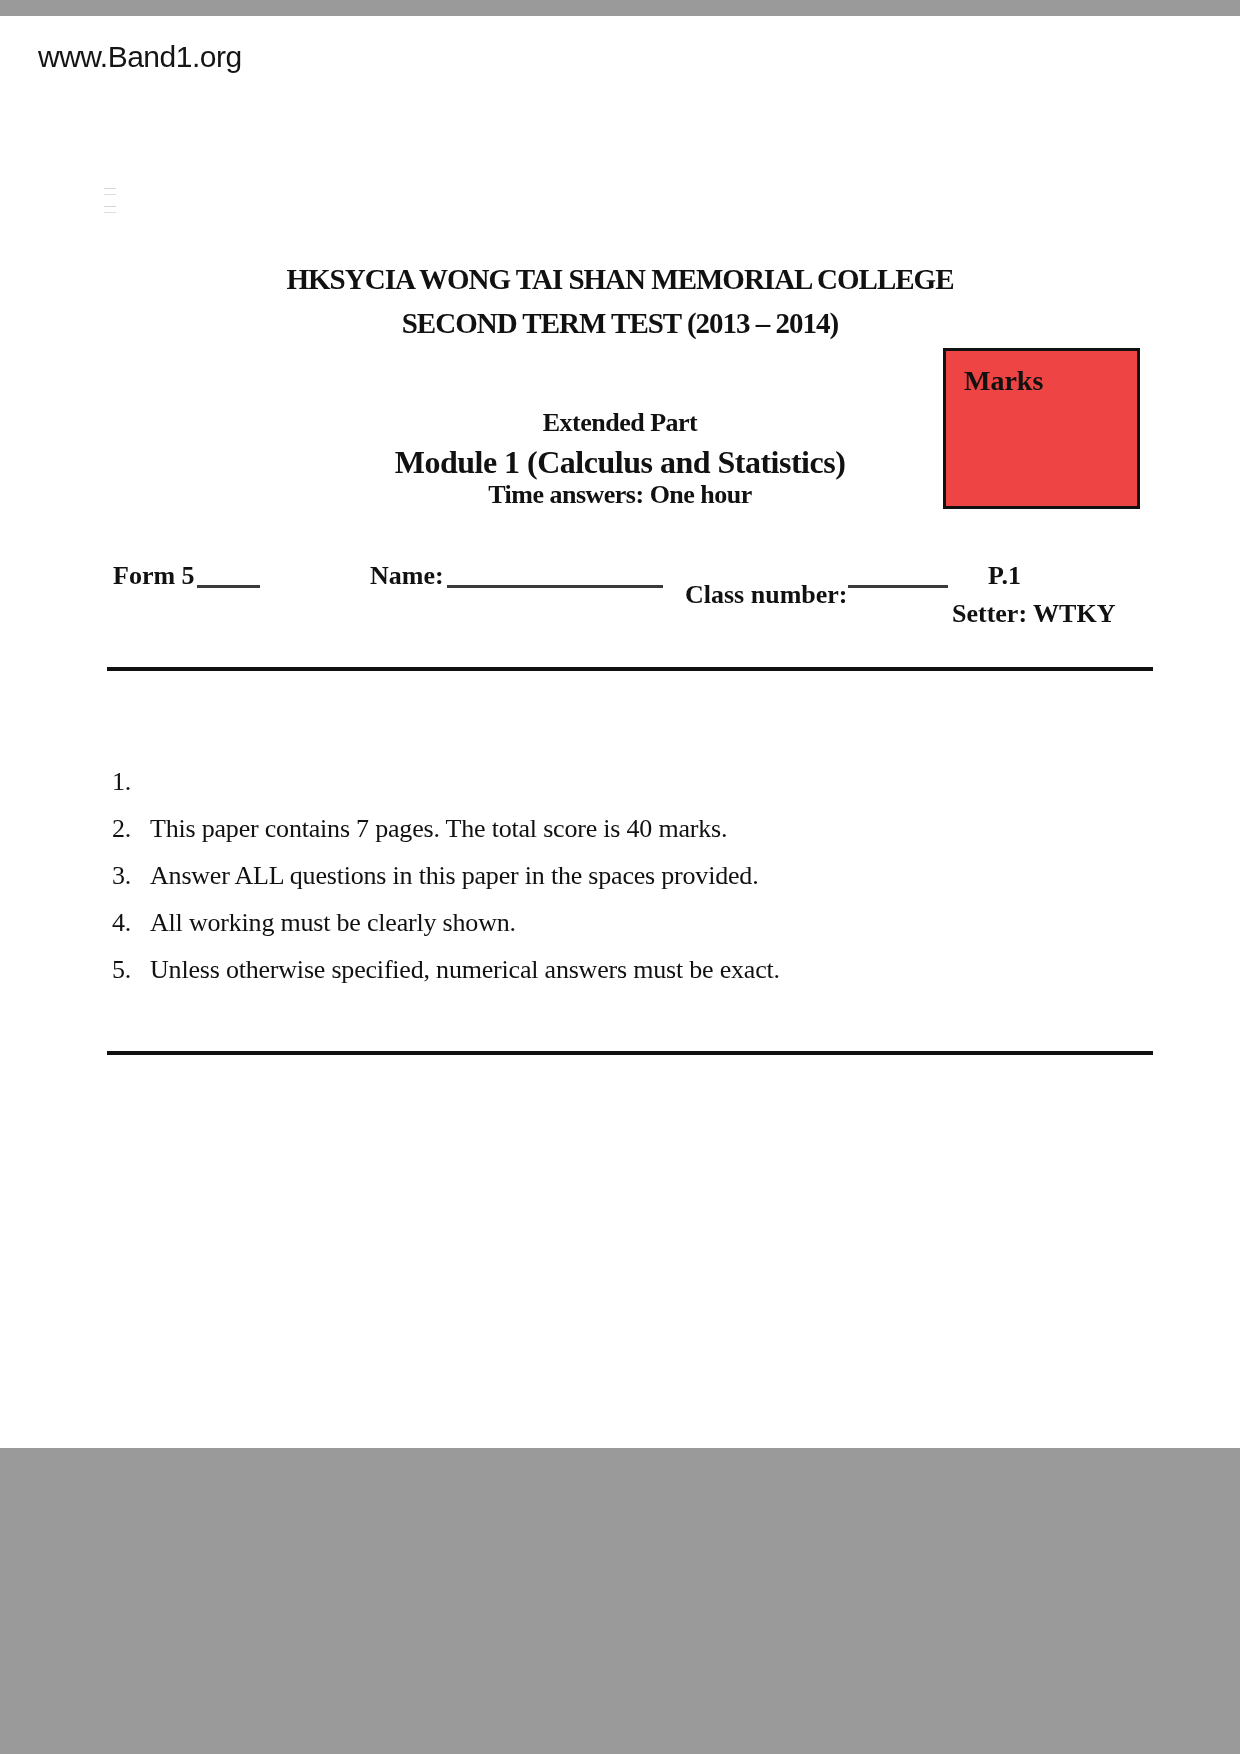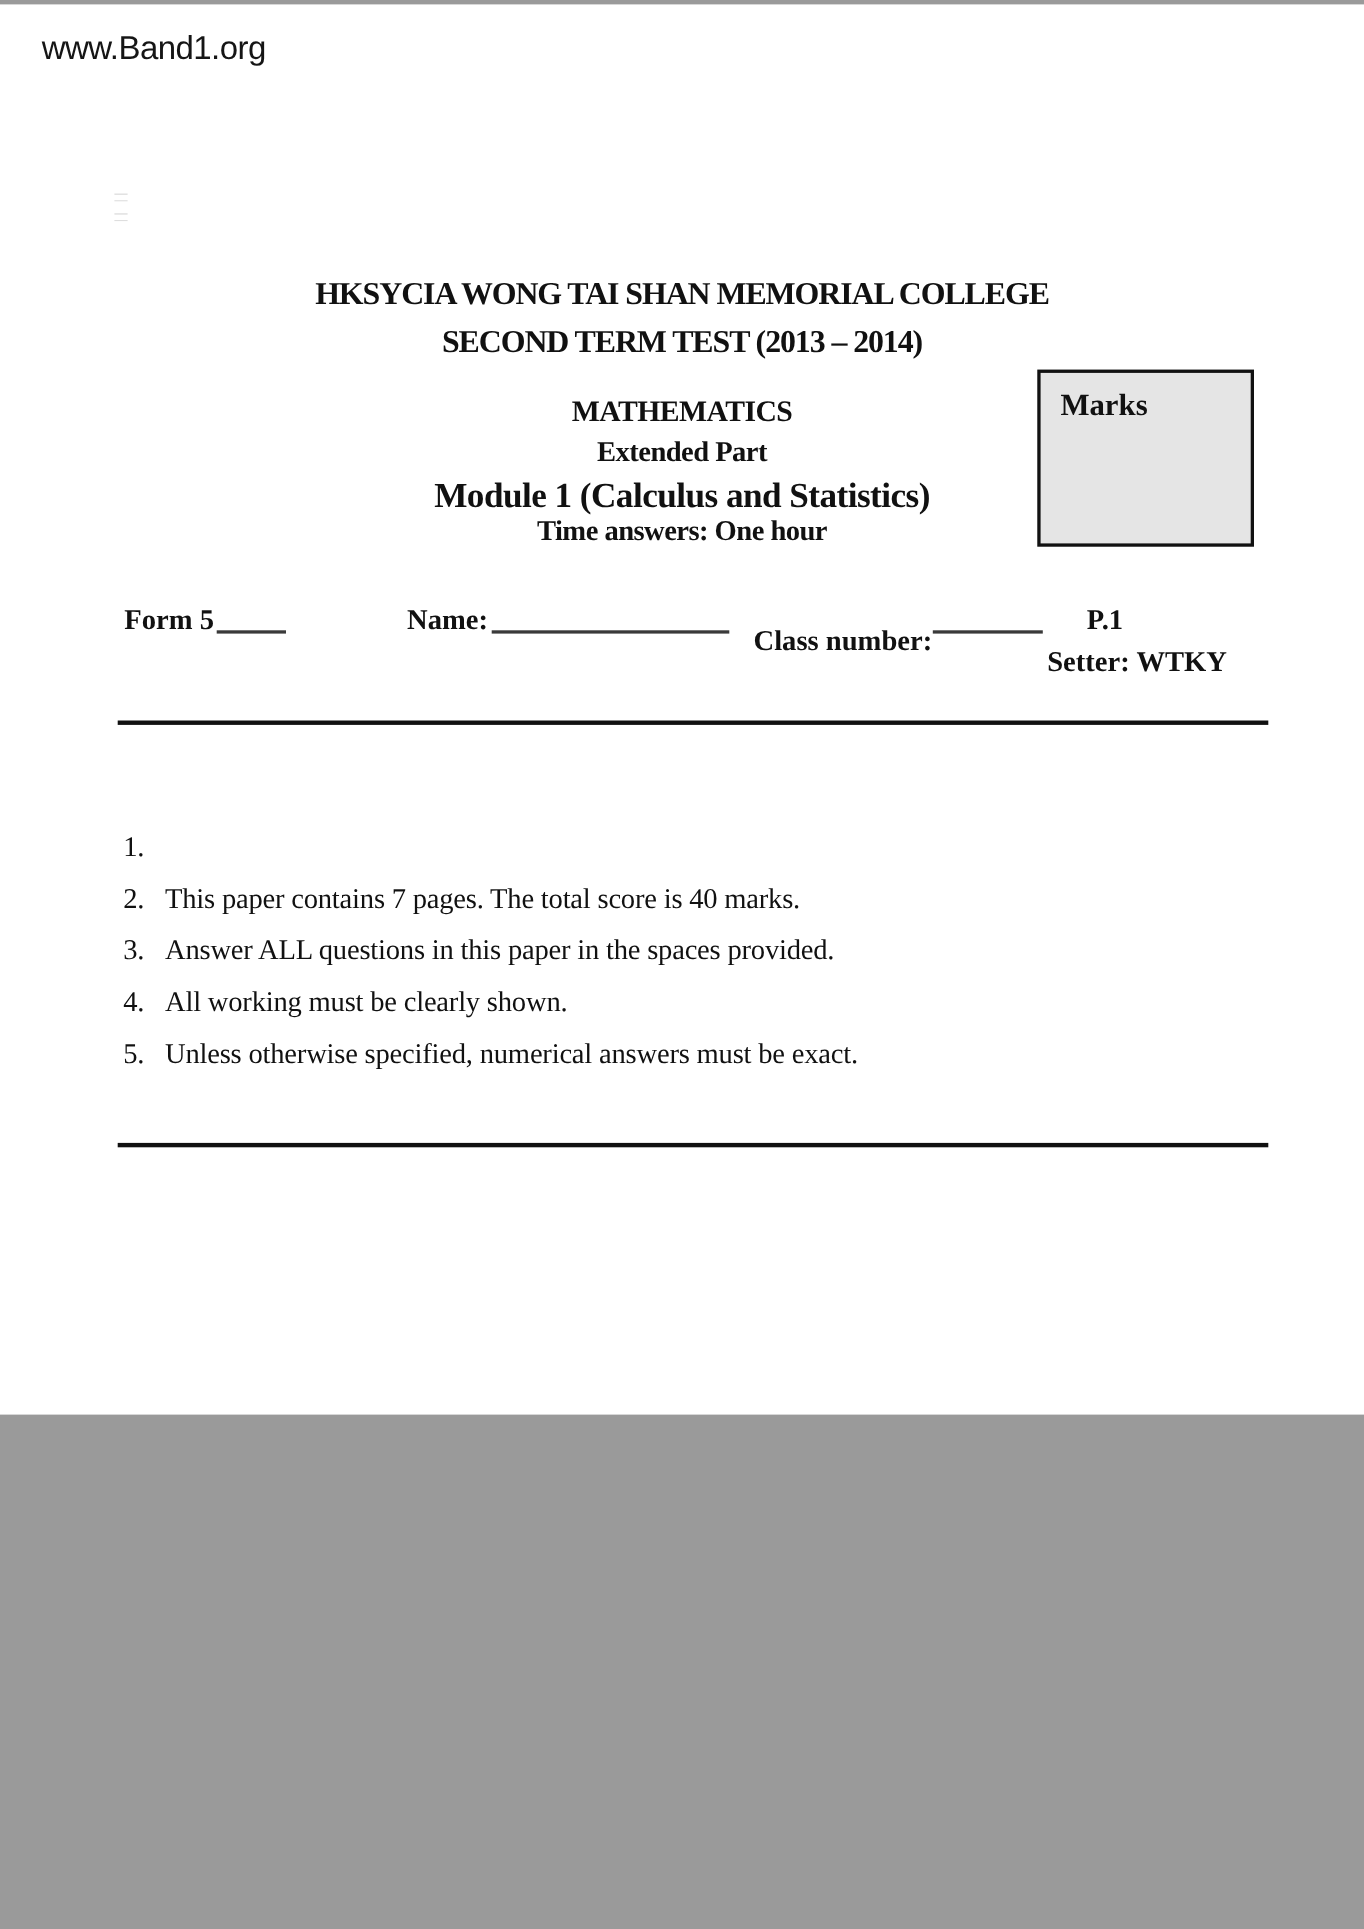--- a/index.html
+++ b/index.html
@@ -1,22 +1,22 @@
 <!DOCTYPE html>
 <html><head>
 <meta charset="utf-8">
 <style>
   * { margin: 0; padding: 0; box-sizing: border-box; }
   html, body { background: #9a9a9a; }
   .page {
     position: relative;
     width: 1240px;
-    height: 1282px;
+    height: 1432px;
     background: #ffffff;
-    margin: 4px auto;
+    margin: 16px auto;
     overflow: hidden;
     color: #111;
     font-family: "Liberation Serif", "DejaVu Serif", serif;
   }
   .abs { position: absolute; }
 
   .watermark {
     left: 38px; top: 24px;
     font-family: "Liberation Sans", "DejaVu Sans", sans-serif;
     font-size: 30px;
@@ -44,21 +44,21 @@
 
   .h-subject { top: 355px; font-size: 27px; letter-spacing: -0.5px; }
   .h-part    { top: 392px; font-size: 26px; letter-spacing: -0.5px; }
   .h-module  { top: 428px; font-size: 32px; letter-spacing: -0.5px; }
   .h-time    { top: 464px; font-size: 26px; letter-spacing: -0.5px; }
 
   .marks-box {
     left: 943px; top: 332px;
     width: 197px; height: 161px;
     border: 3px solid #111;
-    background: #e5e5e5;
+    background: #ef4444;
   }
   .marks-label {
     display: block;
     margin: 14px 0 0 18px;
     font-weight: bold;
     font-size: 28px;
   }
 
   .info { font-weight: bold; font-size: 26px; white-space: nowrap; }
   .form-label   { left: 113px; top: 545px; }
@@ -128,21 +128,20 @@
 <div class="page">
 
   <div class="abs watermark">www.Band1.org</div>
 
   <div class="abs artifact artifact-1"></div>
   <div class="abs artifact artifact-2"></div>
 
   <div class="abs centerline title-1">HKSYCIA WONG TAI SHAN MEMORIAL COLLEGE</div>
   <div class="abs centerline title-2">SECOND TERM TEST (2013 – 2014)</div>
 
-  <div class="abs centerline h-subject">MATHEMATICS</div>
   <div class="abs centerline h-part">Extended Part</div>
   <div class="abs centerline h-module">Module 1 (Calculus and Statistics)</div>
   <div class="abs centerline h-time">Time answers: One hour</div>
 
   <div class="abs marks-box">
     <span class="marks-label">Marks</span>
   </div>
 
   <div class="abs info form-label">Form 5</div>
   <div class="blank blank-form"></div>

